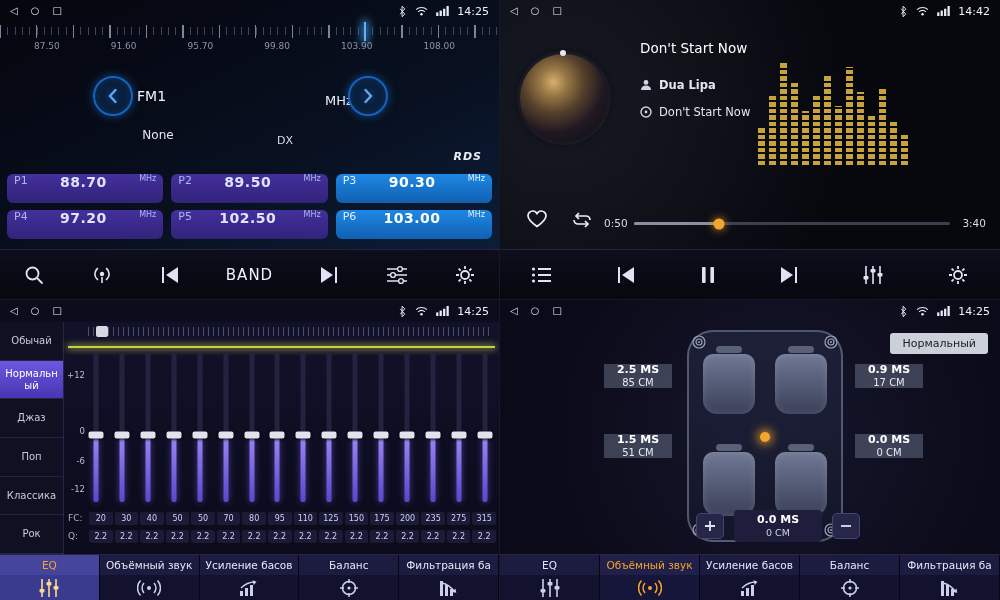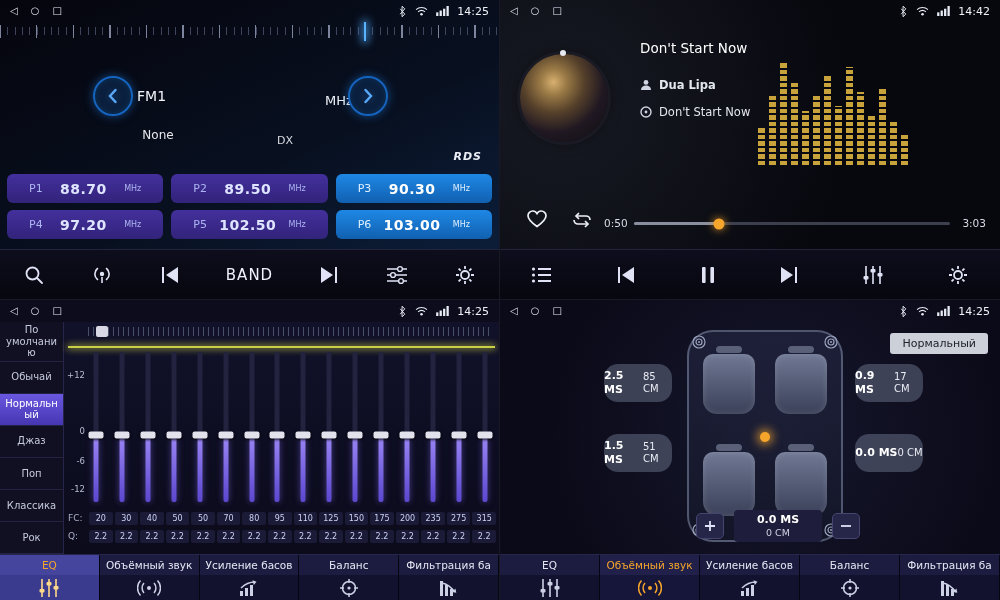--- a/index.html
+++ b/index.html
@@ -35,21 +35,21 @@
     box-shadow:0 0 10px rgba(30,120,220,.55), inset 0 0 8px rgba(30,120,220,.35);}
   .round-btn.left{left:93px;top:76px;}
   .round-btn.right{left:348px;top:76px;}
   .band-label{position:absolute;left:137px;top:88px;font-size:14px;color:#f2f4fa;}
   .freq-value{position:absolute;left:185px;top:74px;width:130px;text-align:center;font-size:33px;font-weight:bold;letter-spacing:1px;color:#fff;}
   .mhz{position:absolute;left:325px;top:93px;font-size:13px;color:#eef1f8;}
   .stereo{position:absolute;left:128px;top:128px;width:60px;text-align:center;font-size:12px;color:#e6e6ea;}
   .dx{position:absolute;left:277px;top:134px;font-size:11px;color:#dcdce4;}
   .rds{position:absolute;right:17px;top:150px;font-size:11px;font-style:italic;font-weight:bold;letter-spacing:1px;color:#eceef6;border-bottom:1px solid #8a93ad;padding-bottom:18px;}
   .preset-grid{position:absolute;left:7px;right:7px;top:174px;display:grid;grid-template-columns:1fr 1fr 1fr;gap:7px 8px;grid-auto-rows:29px;}
-  .preset{border-radius:6px;display:flex;align-items:center;padding:0 22px;gap:6px;background:linear-gradient(180deg,#43309c,#32237a);}
+  .preset{border-radius:6px;display:flex;align-items:flex-start;padding:0 7px;gap:6px;background:linear-gradient(180deg,#43309c,#32237a);}
   .preset .p-lab{font-size:11px;color:#aeb6f2;}
   .preset .p-freq{flex:1;text-align:center;font-size:14px;font-weight:bold;color:#dfe5ff;letter-spacing:.5px;}
   .preset .p-unit{font-size:8px;color:#aeb6f2;}
   .preset.active{background:linear-gradient(180deg,#1e88e5,#1160b0);}
   .preset.active .p-lab,.preset.active .p-unit{color:#dff0ff;}
   .preset.active .p-freq{color:#fff;}
   .toolbar{position:absolute;left:0;right:0;bottom:0;height:50px;display:flex;align-items:center;justify-content:space-around;
     background:linear-gradient(180deg,#0d0d1c,#07070f);border-top:1px solid #23233c;color:#dfe3f5;}
   .tb-btn{display:flex;align-items:center;justify-content:center;color:#dfe3f5;}
   .band-btn{font-size:15px;color:#eef1fb;letter-spacing:1px;}
@@ -105,21 +105,21 @@
     background:linear-gradient(180deg,rgba(40,46,74,.5),rgba(22,26,44,.5));}
   .seat{position:absolute;background:linear-gradient(180deg,#707894,#3a4058);border-radius:10px 10px 14px 14px;box-shadow:inset 0 0 6px rgba(255,255,255,.15);}
   .seat::before{content:"";position:absolute;top:-8px;left:50%;transform:translateX(-50%);width:26px;height:7px;border-radius:4px;background:#596078;}
   .seat.s-fl{left:14px;top:22px;width:52px;height:60px;}
   .seat.s-fr{left:86px;top:22px;width:52px;height:60px;}
   .seat.s-rl{left:14px;top:120px;width:52px;height:64px;}
   .seat.s-rr{left:86px;top:120px;width:52px;height:64px;}
   .center-dot{position:absolute;left:50%;top:100px;transform:translateX(-50%);width:10px;height:10px;border-radius:50%;background:#f5a52b;box-shadow:0 0 10px 3px rgba(245,165,43,.7);}
   .spk{position:absolute;color:#9ba3bd;}
   .spk.fl{left:3px;top:3px;} .spk.fr{right:3px;top:3px;} .spk.rl{left:3px;bottom:3px;} .spk.rr{right:3px;bottom:3px;}
-  .dist-box{position:absolute;width:68px;height:38px;background:rgba(150,160,185,.35);border-radius:14px;display:flex;flex-direction:row;align-items:center;justify-content:center;line-height:1.25;}
+  .dist-box{position:absolute;width:68px;height:24px;background:rgba(150,160,185,.35);border-radius:0;display:flex;flex-direction:column;align-items:center;justify-content:center;line-height:1.25;}
   .dist-ms{font-size:11px;font-weight:bold;color:#fff;}
   .dist-cm{font-size:10px;color:#e8ebf2;}
   .dist-box.fl{left:104px;top:64px;} .dist-box.fr{left:355px;top:64px;}
   .dist-box.rl{left:104px;top:134px;} .dist-box.rr{left:355px;top:134px;}
   .adjust{position:absolute;left:196px;top:210px;display:flex;gap:10px;align-items:center;}
   .adj-btn{width:28px;height:26px;border-radius:5px;background:#262649;border:1px solid #45456f;color:#dfe3f5;display:flex;align-items:center;justify-content:center;}
   .adj-value{width:88px;height:32px;background:#1e1e3c;border-radius:4px;display:flex;flex-direction:column;align-items:center;justify-content:center;line-height:1.25;}
   .adj-ms{font-size:11px;font-weight:bold;color:#fff;}
   .adj-cm{font-size:9.5px;color:#cdd2e2;}
 
@@ -165,20 +165,28 @@
               <rect x="3.8" y="5" width="2.5" height="6" fill="currentColor"></rect>
               <rect x="7.6" y="3" width="2.5" height="8" fill="currentColor"></rect>
               <rect x="11.4" y="0" width="2.5" height="11" fill="currentColor"></rect>
             </svg>
           </span>
         <span class="sb-time">14:25</span>
       </div>
     </div>
     <div class="ruler"></div>
     <div class="ruler-marker" id="rulerMarker" style="left: 73%;"></div>
+    <div class="scale-labels" id="scaleLabels">
+        <span>87.50</span>
+        <span>91.60</span>
+        <span>95.70</span>
+        <span>99.80</span>
+        <span>103.90</span>
+        <span>108.00</span>
+      </div>
     <button class="round-btn left">
       <span>
           <svg width="12" height="16" viewBox="0 0 12 16">
             <path d="M8.5 2L3 8l5.5 6" fill="none" stroke="currentColor" stroke-width="2.4" stroke-linecap="round"></path>
           </svg>
         </span>
     </button>
     <span class="band-label">FM1</span>
     <span class="mhz">MHz</span>
     <button class="round-btn right">
@@ -353,21 +361,21 @@
           </svg></span></button>
     <button class="repeat-btn"><span><svg width="24" height="20" viewBox="0 0 24 20">
             <path d="M6 6h10a4 4 0 0 1 4 4M18 14H8a4 4 0 0 1-4-4" fill="none" stroke="currentColor" stroke-width="1.7"></path>
             <path d="M9 3L6 6l3 3M15 11l3 3-3 3" fill="none" stroke="currentColor" stroke-width="1.7"></path>
           </svg></span></button>
     <span class="elapsed">0:50</span>
     <div class="progress">
       <div class="progress-fill" id="progFill" style="width: 27%;"></div>
       <div class="progress-handle" id="progHandle" style="left: 27%;"></div>
     </div>
-    <span class="duration">3:03</span>
+    <span class="duration">3:40</span>
     <div class="toolbar">
       <button class="tb-btn">
           <span>
             <svg width="22" height="18" viewBox="0 0 22 18">
               <g stroke="currentColor" stroke-width="1.8">
                 <path d="M7 3h13M7 9h13M7 15h13"></path>
               </g>
               <circle cx="2.5" cy="3" r="1.6" fill="currentColor"></circle>
               <circle cx="2.5" cy="9" r="1.6" fill="currentColor"></circle>
               <circle cx="2.5" cy="15" r="1.6" fill="currentColor"></circle>
@@ -448,21 +456,20 @@
               <rect x="0" y="7" width="2.5" height="4" fill="currentColor"></rect>
               <rect x="3.8" y="5" width="2.5" height="6" fill="currentColor"></rect>
               <rect x="7.6" y="3" width="2.5" height="8" fill="currentColor"></rect>
               <rect x="11.4" y="0" width="2.5" height="11" fill="currentColor"></rect>
             </svg>
           </span>
         <span class="sb-time">14:25</span>
       </div>
     </div>
     <div class="eq-presets" id="eqPresets">
-        <div class="eq-preset">По умолчанию</div>
         <div class="eq-preset">Обычай</div>
         <div class="eq-preset active">Нормальный</div>
         <div class="eq-preset">Джаз</div>
         <div class="eq-preset">Поп</div>
         <div class="eq-preset">Классика</div>
         <div class="eq-preset">Рок</div>
       </div>
     <div class="eq-main">
       <div class="eq-topruler">
         <div class="eq-topruler-handle"></div>

